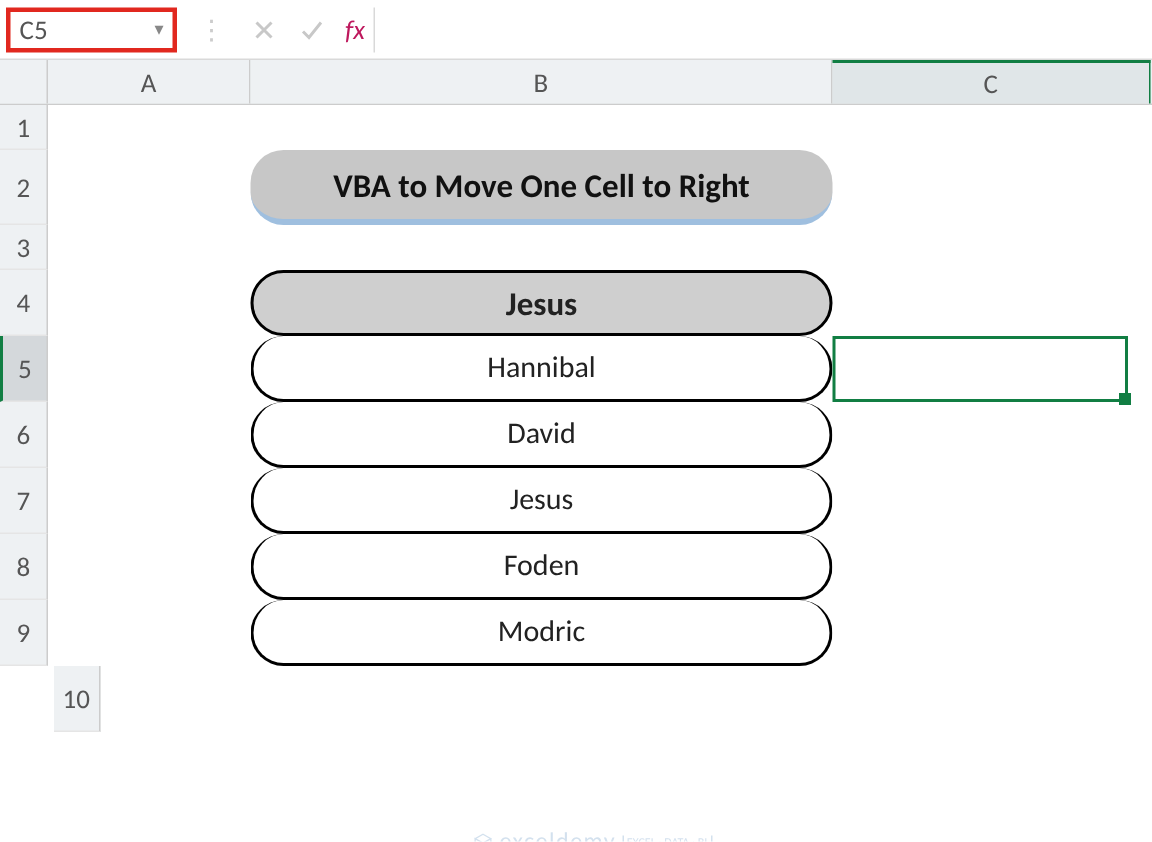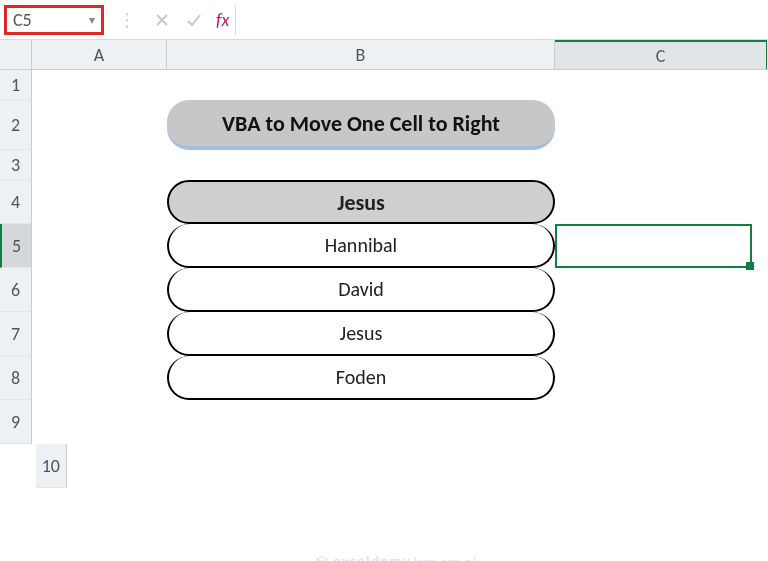--- a/index.html
+++ b/index.html
@@ -13,21 +13,21 @@
     }
     
     .formula-bar {
       display: flex;
       align-items: center;
       height: 40px;
       background: #fff;
       border-bottom: 1px solid #d9d9d9;
     }
     .name-box {
-      width: 100px;
+      width: 114px;
       height: 30px;
       margin: 0 4px;
       border: 3px solid #e1281f;
       display: flex;
       align-items: center;
       justify-content: space-between;
       padding: 0 6px;
       background: #fff;
       font-size: 18px;
       color: #555;
@@ -268,20 +268,21 @@
   <div class="row r8">
     <div class="row-h">8</div>
     <div class="cell a"></div>
     <div class="cell b tbl-cell">Foden</div>
     <div class="cell c"></div>
   </div>
 
   <div class="row r9">
     <div class="row-h">9</div>
     <div class="cell a"></div>
+    <div class="cell b tbl-cell">Modric</div>
     <div class="cell c"></div>
   </div>
 
   <div class="row r10">
     <div class="row-h">10</div>
     <div class="cell a"></div>
     <div class="cell b"></div>
     <div class="cell c"></div>
   </div>
 

